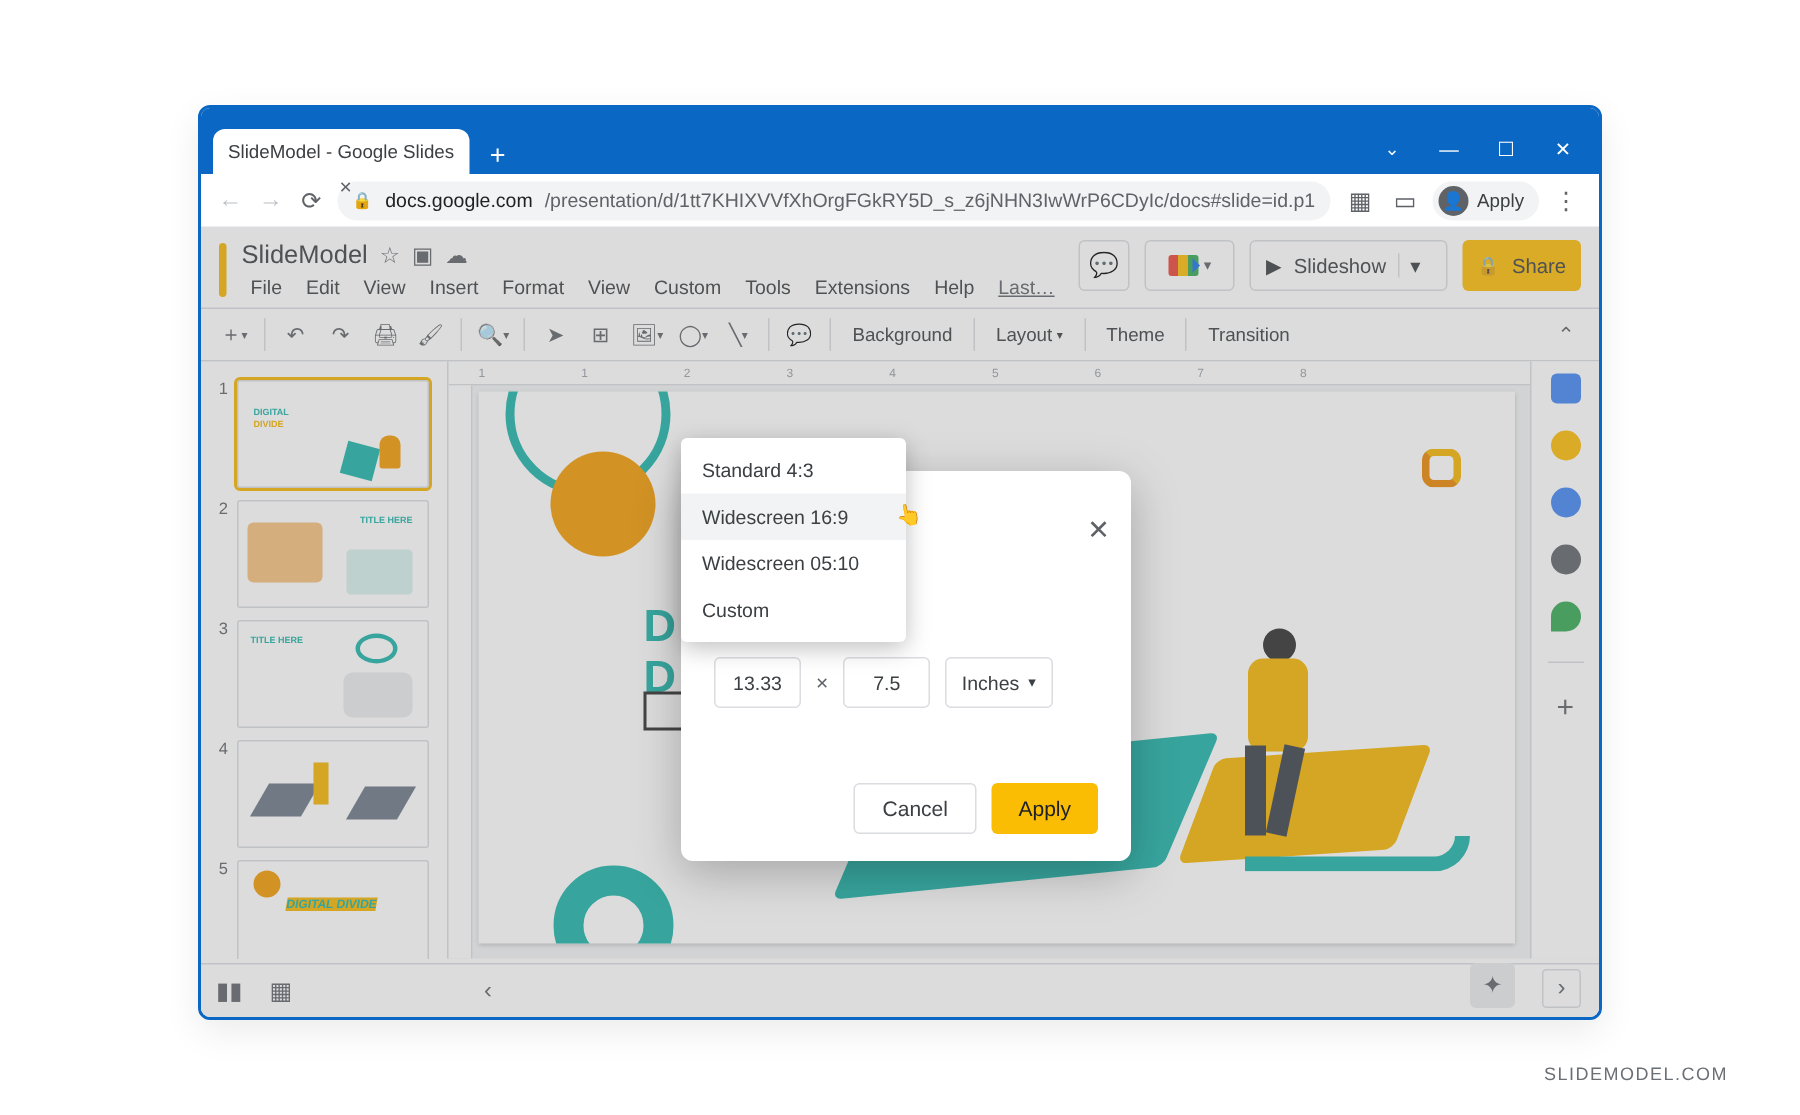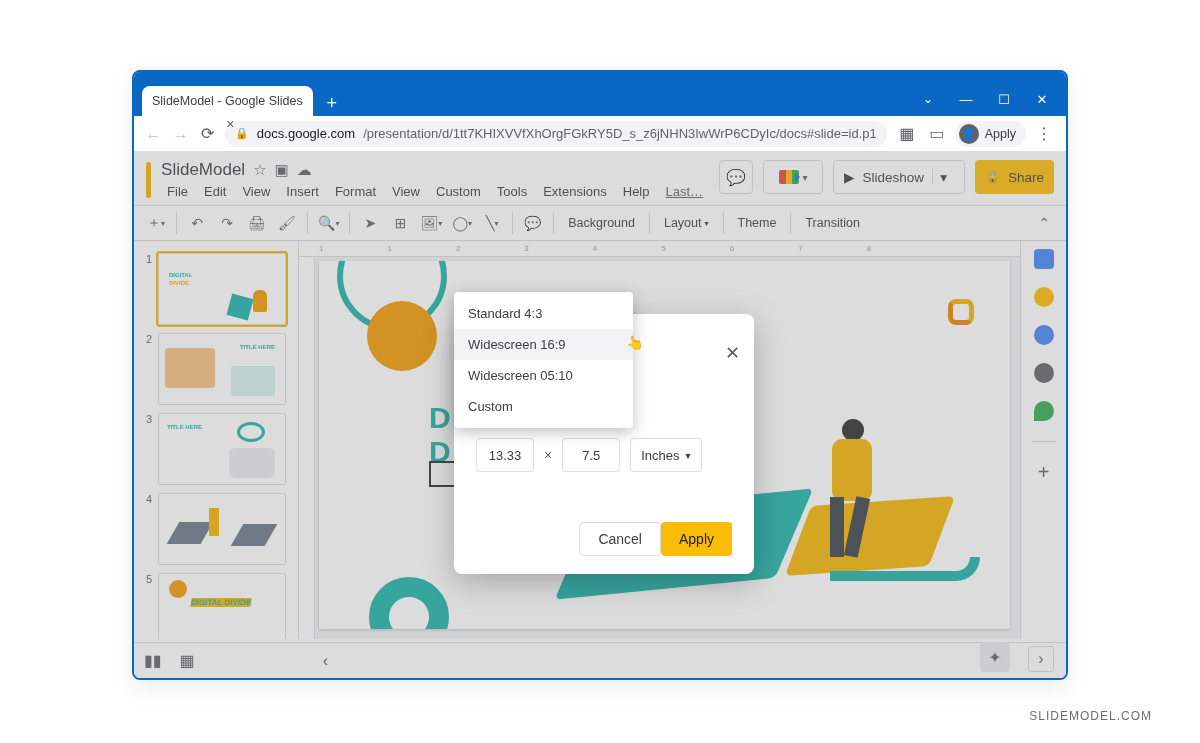--- a/index.html
+++ b/index.html
@@ -114,27 +114,27 @@
 .bottombar .explore { position:absolute; right:56px; bottom:6px; width:30px; height:30px; background:#e8eaed; border-radius:4px; display:flex;align-items:center;justify-content:center;color:#5f6368;}
 .bottombar .scrollr { position:absolute; right:12px; bottom:6px; color:#5f6368; font-size:16px; width:26px; height:26px; display:flex;align-items:center;justify-content:center; border:1px solid #dadce0; border-radius:3px;}
 
 
 .modal { position:absolute; z-index:10; left:320px; top:162px; width:300px; background:#fff; border-radius:8px; box-shadow:0 8px 32px rgba(0,0,0,0.25); padding:24px 22px 18px 22px;}
 .modal .closebtn { position:absolute; right:14px; top:28px; font-size:18px; color:#5f6368; cursor:pointer; }
 .dim-row { display:flex; align-items:center; gap:10px; margin-top:100px;}
 .dim-input { width:58px; height:34px; border:1px solid #dadce0; border-radius:4px; text-align:center; font-size:13px; color:#3c4043;}
 .dim-x { color:#5f6368; font-size:14px;}
 .unit-dd { height:34px; border:1px solid #dadce0; border-radius:4px; padding:0 10px; font-size:13px; color:#3c4043; display:flex; align-items:center; gap:6px; cursor:pointer;}
-.modal-actions { display:flex; justify-content:flex-end; margin-top:50px;}
+.modal-actions { display:flex; justify-content:flex-end; gap:10px; margin-top:50px;}
 .mbtn { height:34px; padding:0 18px; border-radius:4px; font-size:14px; cursor:pointer; display:flex; align-items:center;}
 .mbtn.cancel { background:#fff; border:1px solid #dadce0; color:#3c4043;}
 .mbtn.apply { background:#fbbc04; border:none; color:#202124; font-weight:500;}
 
 
-.dropdown { position:absolute; z-index:12; left:320px; top:140px; width:179px; background:#fff; border-radius:4px; box-shadow:0 4px 16px rgba(0,0,0,0.25); padding:6px 0;}
+.dropdown { position:absolute; z-index:12; left:320px; top:140px; width:150px; background:#fff; border-radius:4px; box-shadow:0 4px 16px rgba(0,0,0,0.25); padding:6px 0;}
 .dd-item { padding:8px 14px; font-size:13px; color:#3c4043; cursor:pointer; position:relative;}
 .dd-item.hover { background:#f1f3f4;}
 .dd-cursor { position:absolute; right:-10px; top:6px; font-size:14px; transform:rotate(-10deg);}
 
 .watermark { position:absolute; right:48px; bottom:20px; font-size:12px; letter-spacing:1px; color:#6a6f75; font-weight:500;}
 </style>
 </head>
 <body>
 
 <div class="window">

